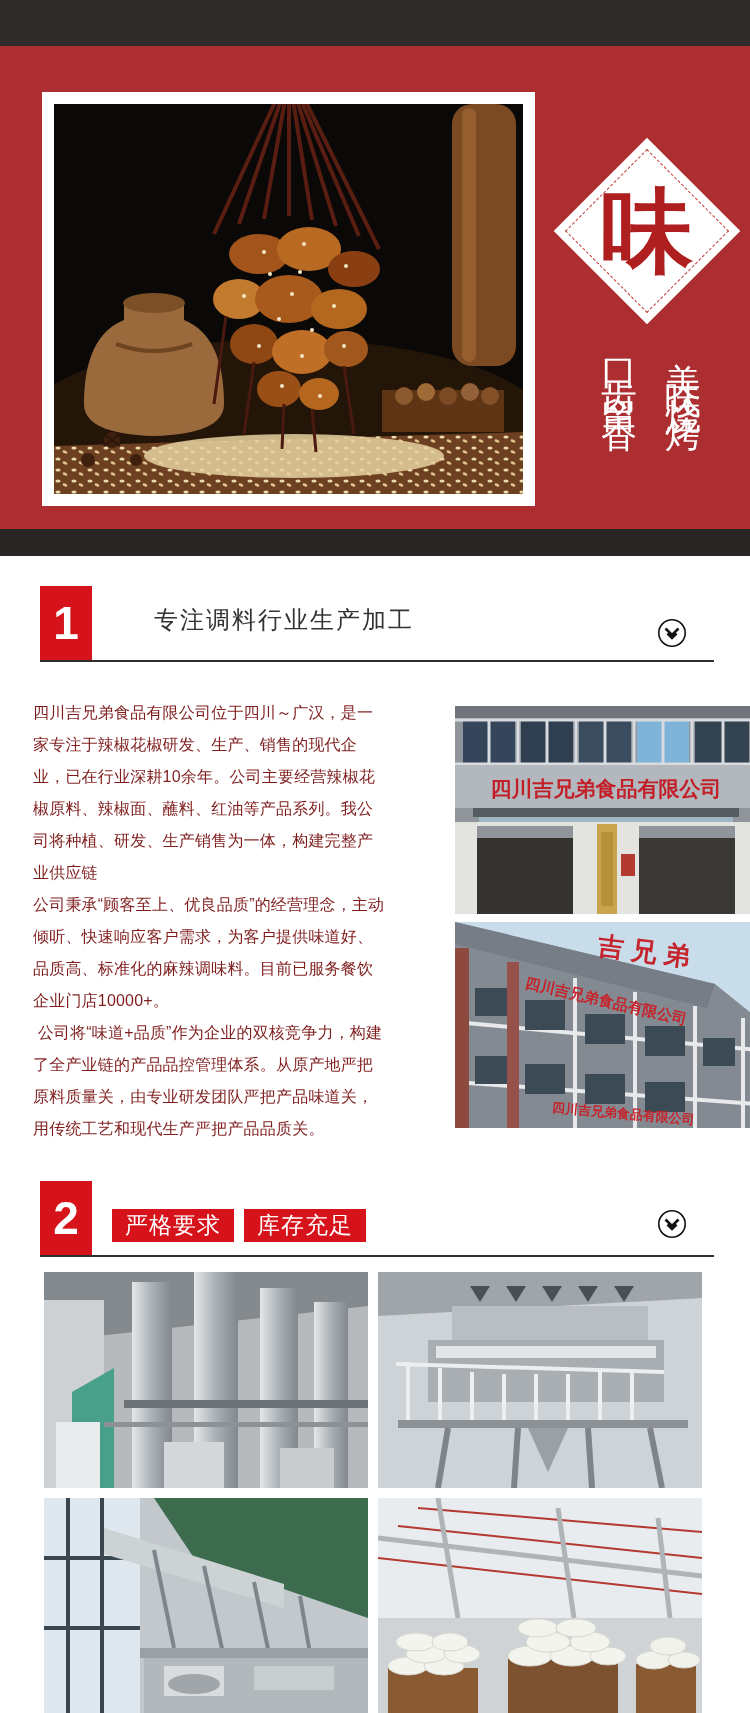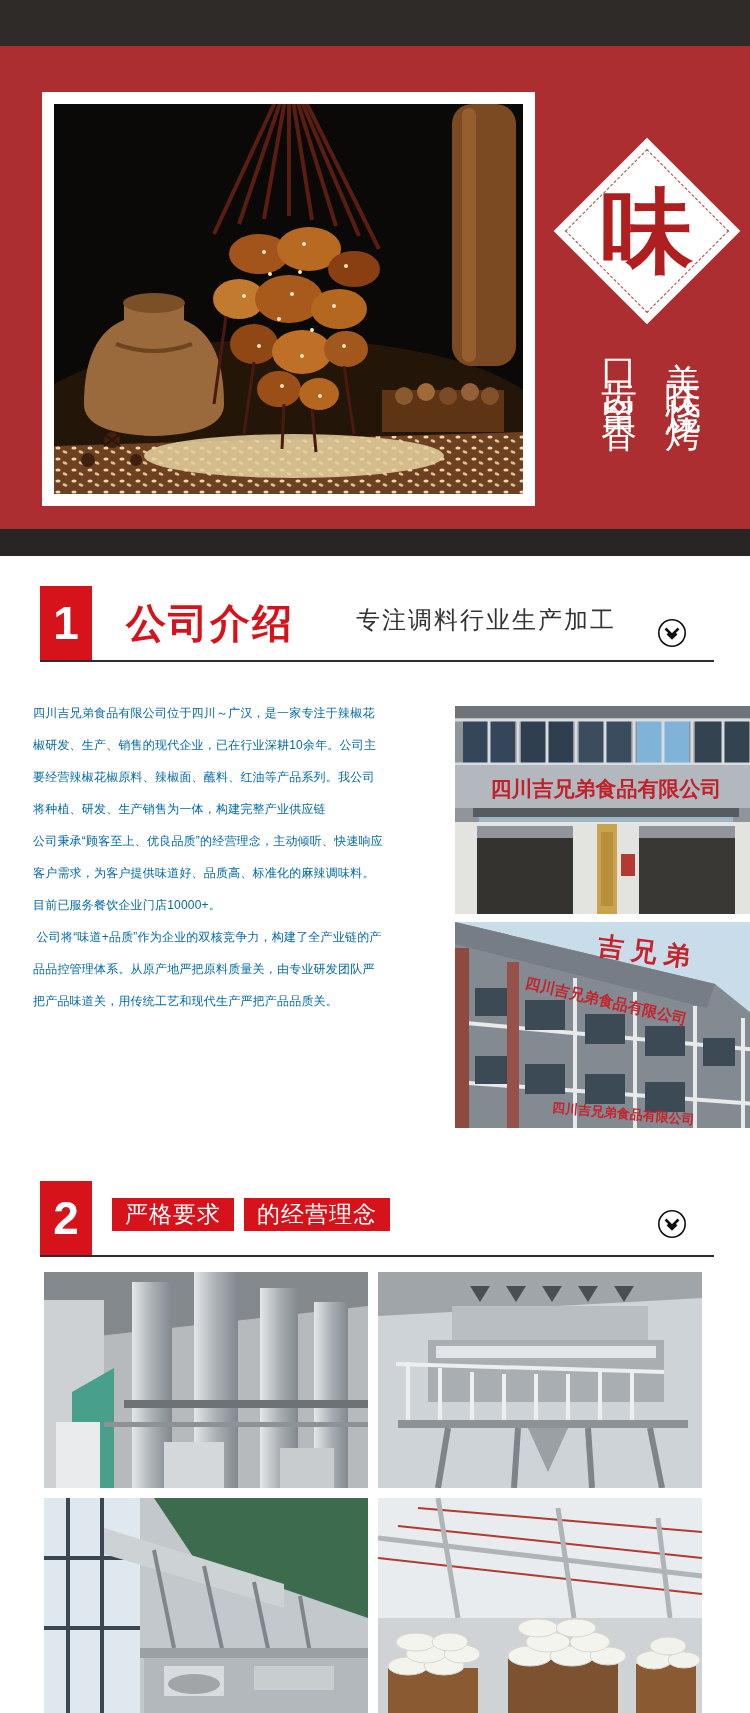--- a/index.html
+++ b/index.html
@@ -26,29 +26,29 @@
   .sec-header{position:absolute;left:40px;width:674px;height:74px;border-bottom:2px solid #2d2d2d;
               display:flex;align-items:stretch;}
   .sec1{top:586px;}
   .sec2{top:1181px;}
   .num{width:52px;background:#d6131a;color:#ffffff;font-size:46px;font-weight:bold;
        display:flex;align-items:center;justify-content:center;}
   .sec-title{margin-left:34px;font-size:40px;font-weight:bold;color:#d6131a;
              display:flex;align-items:center;letter-spacing:2px;}
   .sec-sub{margin-left:62px;font-size:24px;color:#333333;letter-spacing:2px;
            align-self:flex-end;padding-bottom:24px;}
-  .badges{display:flex;align-items:flex-end;margin-left:20px;gap:10px;padding-bottom:24px;text-align:right;}
+  .badges{display:flex;align-items:flex-end;margin-left:20px;gap:10px;padding-bottom:13px;text-align:right;}
   .badge{background:#d6131a;color:#ffffff;font-size:23px;letter-spacing:1px;
          padding:5px 13px;line-height:1;display:inline-block;}
   .chev{position:absolute;right:27px;width:30px;height:30px;}
   .sec1 .chev{top:32px;}
   .sec2 .chev{top:28px;}
   
-  .para{position:absolute;left:33px;top:697px;width:352px;font-size:12px;line-height:32px;
-        color:#0369a1;letter-spacing:0.2px;white-space:pre-line;}
+  .para{position:absolute;left:33px;top:697px;width:352px;font-size:16px;line-height:32px;
+        color:#7f1d1d;letter-spacing:0.2px;white-space:pre-line;}
   .bphoto{position:absolute;left:420px;width:302px;overflow:hidden;margin-left:35px;}
   .bp1{top:706px;height:208px;}
   .bp2{top:922px;height:206px;}
   .bphoto svg{display:block;width:100%;height:100%;}
   
   .grid{position:absolute;left:44px;top:1272px;width:658px;display:grid;
         grid-template-columns:324px 324px;grid-template-rows:216px 215px;gap:10px 10px;}
   .gcell{overflow:hidden;}
   .gcell svg{display:block;width:100%;height:100%;}
 </style>
@@ -148,21 +148,20 @@
     </div>
     <div class="diamond"></div>
     <div class="diamond-char">味</div>
     <div class="vcol vcol-right">美味烧烤</div>
     <div class="vcol vcol-left">口齿留香</div>
   </div>
   <div class="bar2"></div>
 
   <div class="sec-header sec1">
     <div class="num">1</div>
-    <div class="sec-title">公司介绍</div>
     <div class="sec-sub">专注调料行业生产加工</div>
     <svg class="chev" viewBox="0 0 30 30">
       <circle cx="15" cy="15" r="13.2" fill="none" stroke="#111111" stroke-width="1.6"></circle>
       <path d="M8.5 10.5 L15 17 L21.5 10.5" fill="none" stroke="#111111" stroke-width="2.6"></path>
       <path d="M10.5 15.5 L15 20 L19.5 15.5" fill="none" stroke="#111111" stroke-width="2.6"></path>
     </svg>
   </div>
 
   <div class="para">四川吉兄弟食品有限公司位于四川～广汉，是一家专注于辣椒花椒研发、生产、销售的现代企业，已在行业深耕10余年。公司主要经营辣椒花椒原料、辣椒面、蘸料、红油等产品系列。我公司将种植、研发、生产销售为一体，构建完整产业供应链
 公司秉承“顾客至上、优良品质”的经营理念，主动倾听、快速响应客户需求，为客户提供味道好、品质高、标准化的麻辣调味料。目前已服务餐饮企业门店10000+。
@@ -238,21 +237,21 @@
       <text x="188" y="38" text-anchor="middle" font-size="26" font-weight="bold" fill="#c5242c" transform="rotate(7 188 38)">吉 兄 弟</text>
       <text x="150" y="84" text-anchor="middle" font-size="15" font-weight="bold" fill="#c5242c" transform="rotate(13 150 84)">四川吉兄弟食品有限公司</text>
       <text x="168" y="196" text-anchor="middle" font-size="13" font-weight="bold" fill="#c5242c" transform="rotate(5 168 196)">四川吉兄弟食品有限公司</text>
     </svg>
   </div>
 
   <div class="sec-header sec2">
     <div class="num">2</div>
     <div class="badges">
       <span class="badge">严格要求</span>
-      <span class="badge">的经营理念</span>
+      <span class="badge">库存充足</span>
     </div>
     <svg class="chev" viewBox="0 0 30 30">
       <circle cx="15" cy="15" r="13.2" fill="none" stroke="#111111" stroke-width="1.6"></circle>
       <path d="M8.5 10.5 L15 17 L21.5 10.5" fill="none" stroke="#111111" stroke-width="2.6"></path>
       <path d="M10.5 15.5 L15 20 L19.5 15.5" fill="none" stroke="#111111" stroke-width="2.6"></path>
     </svg>
   </div>
 
   <div class="grid">
     <div class="gcell">

